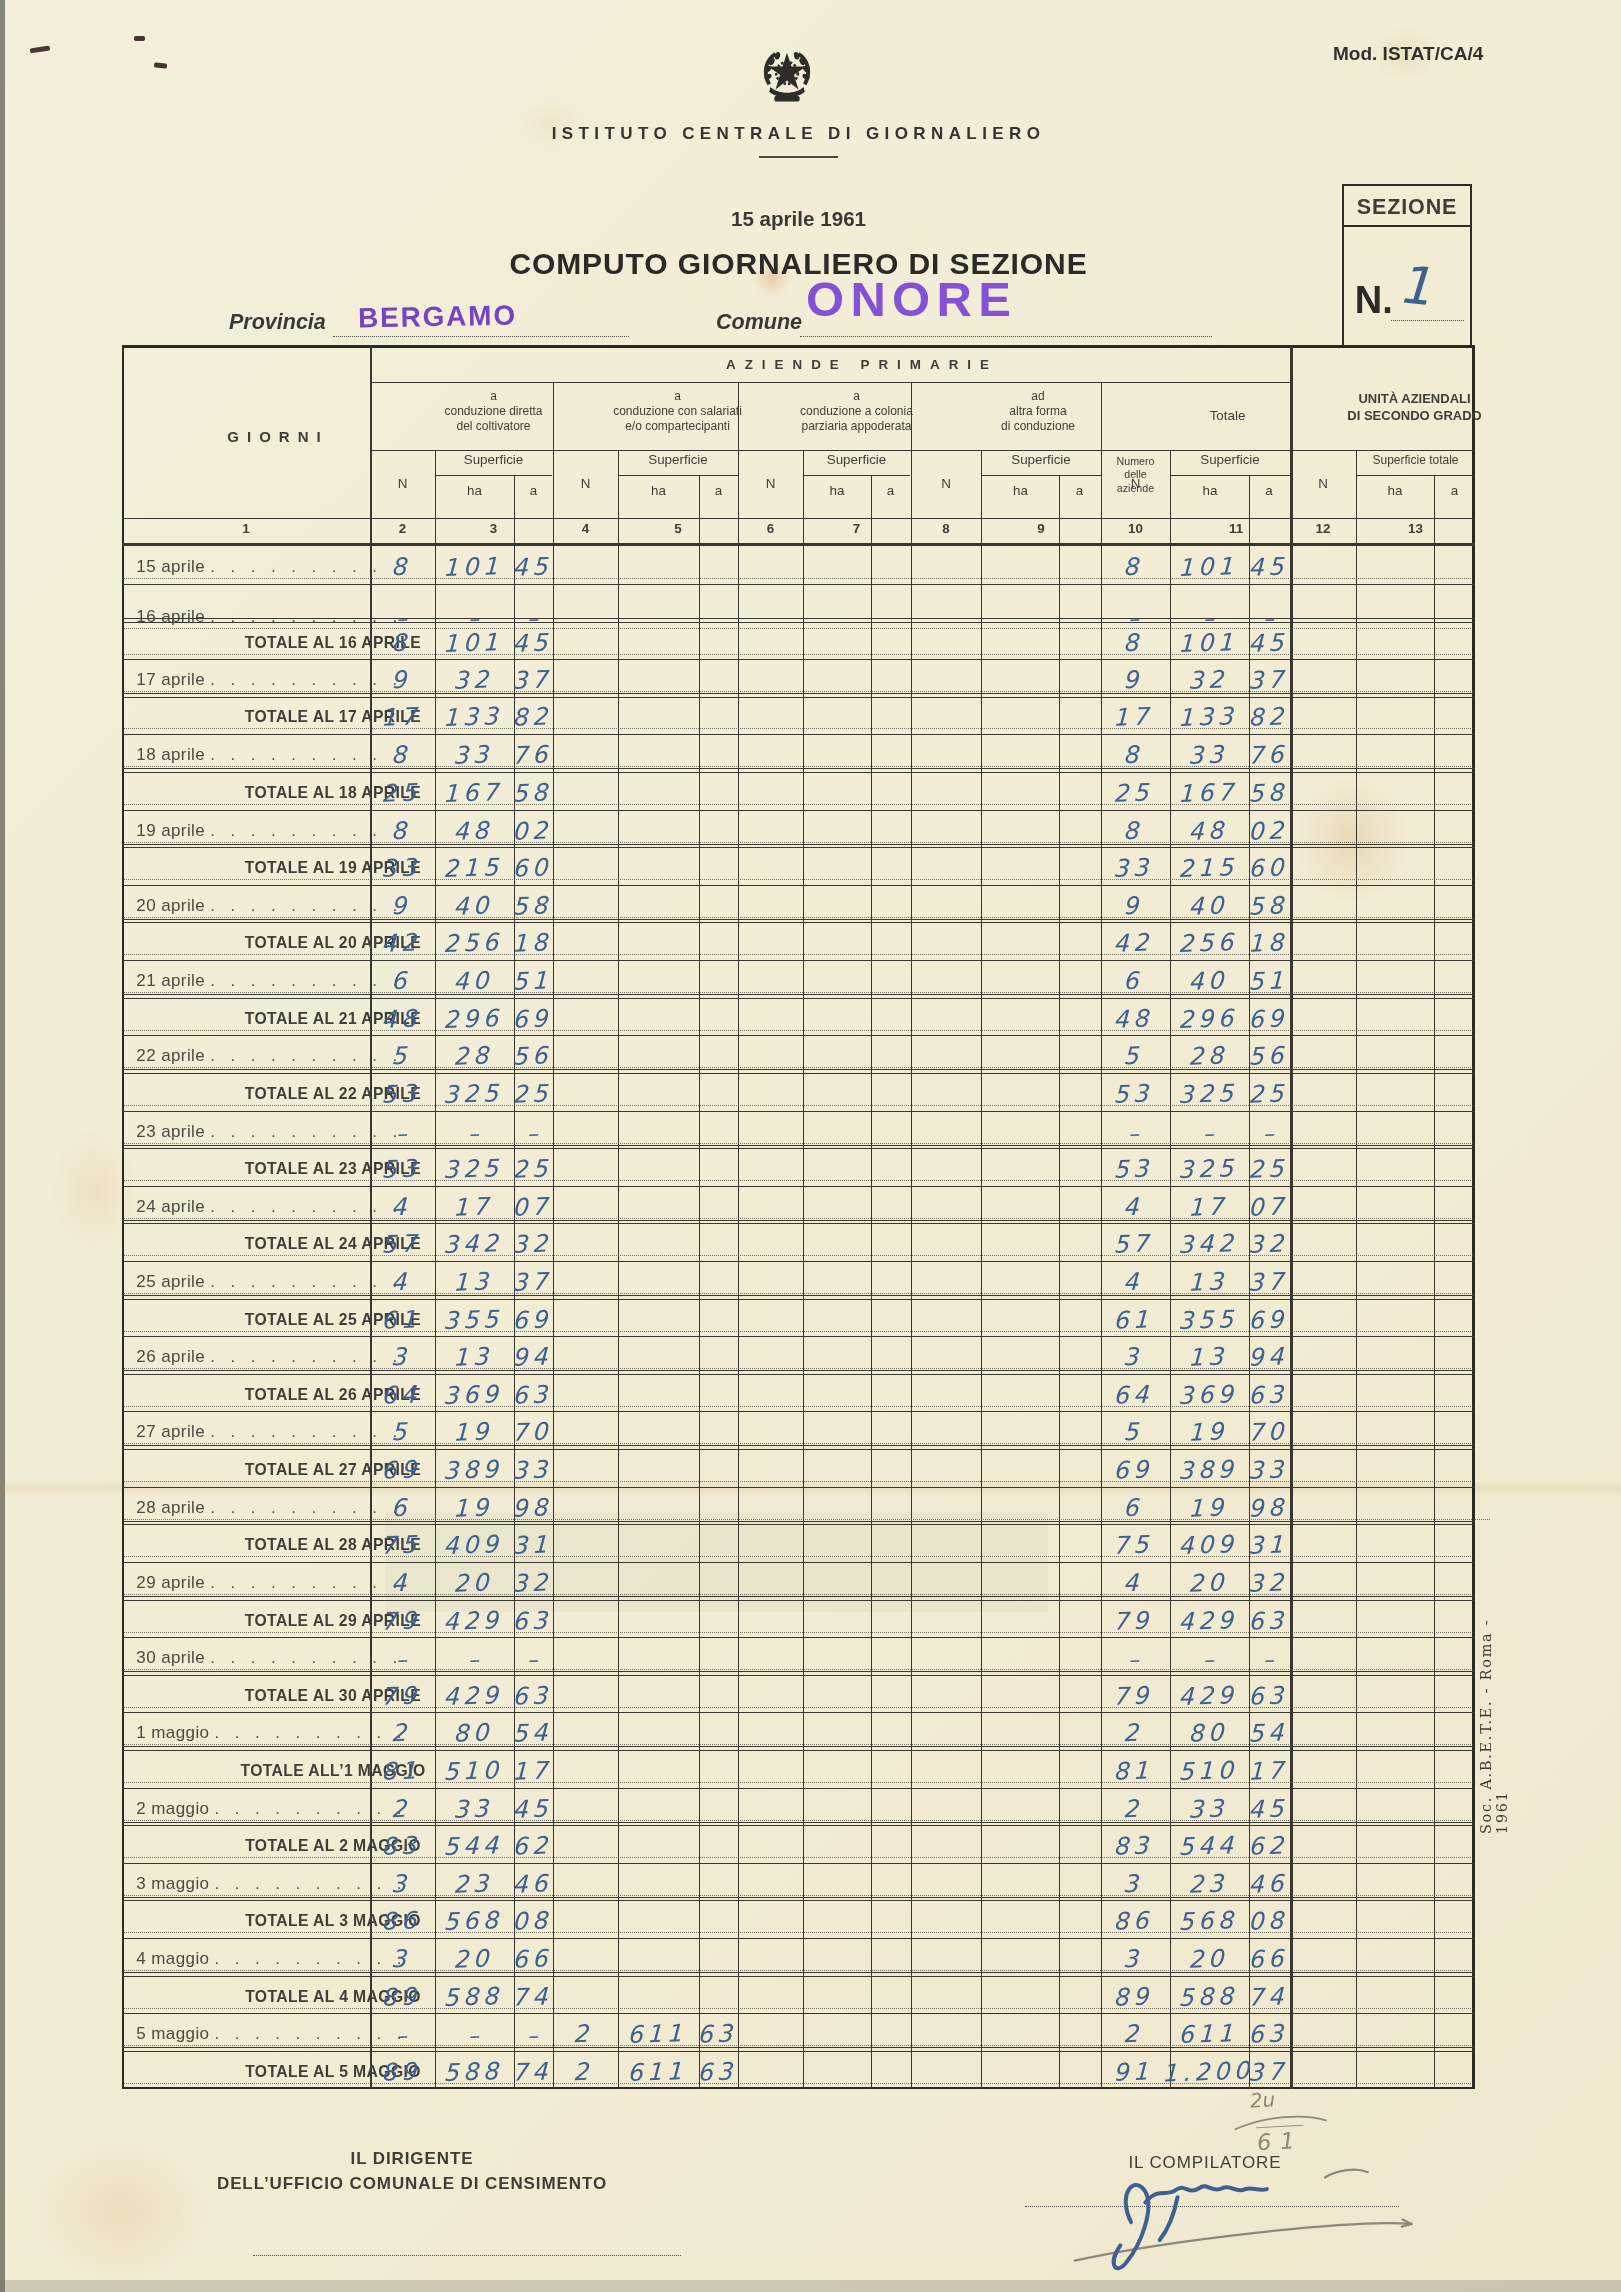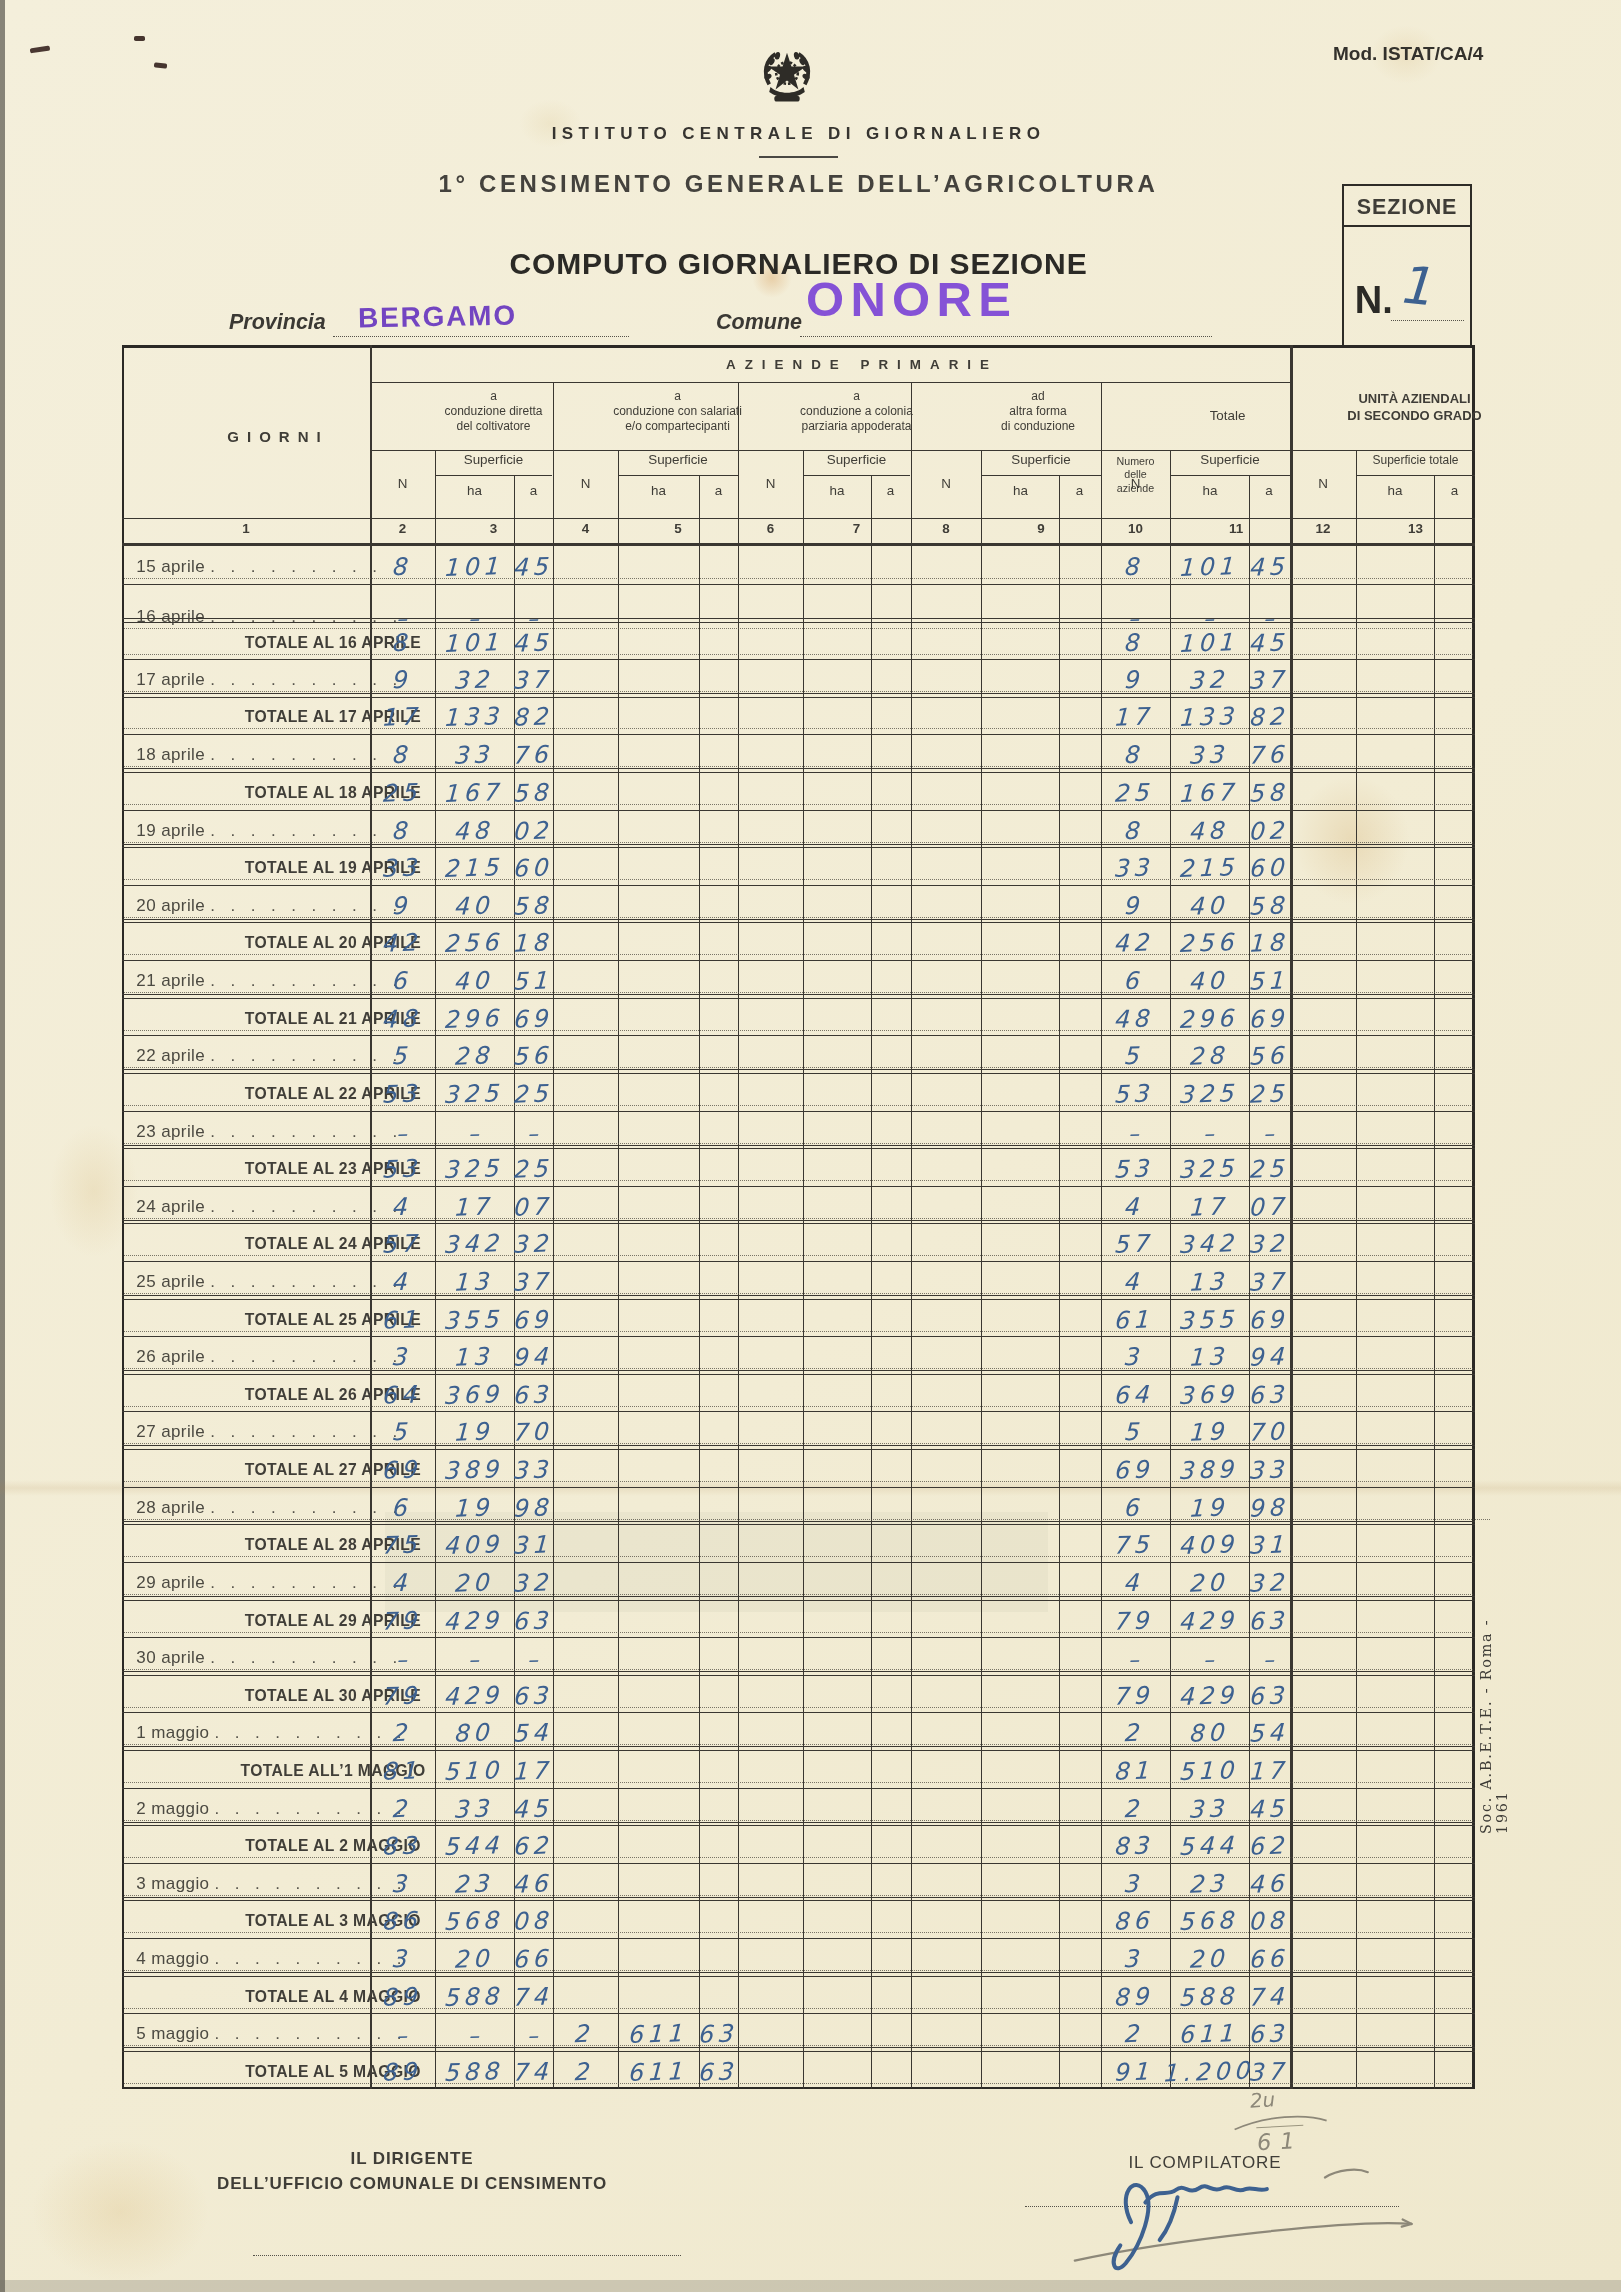--- a/index.html
+++ b/index.html
@@ -63,21 +63,21 @@
         <path d="M50,12 L57,34 L80,34 L61,47 L68,70 L50,56 L32,70 L39,47 L20,34 L43,34 Z"></path>
         <path d="M24,66 C36,78 64,78 76,66 L78,74 C62,86 38,86 22,74 Z"></path>
         <rect x="30" y="80" width="40" height="9" rx="4"></rect>
       </g>
       <circle cx="50" cy="44" r="17" fill="none" stroke="#2e2c27" stroke-width="4" stroke-dasharray="4 3"></circle>
     </svg>
   </div>
 
   <div class="abs ctr printed" style="left:122px;width:1353px;top:124px;font-size:17px;font-weight:bold;letter-spacing:5.4px;color:#363430;">ISTITUTO CENTRALE DI GIORNALIERO</div>
   <div class="abs" style="left:759px;top:156px;width:79px;height:1.8px;background:#4a4843;"></div>
-  <div class="abs ctr printed" style="left:122px;width:1353px;top:170px;font-size:24px;font-weight:600;letter-spacing:3.6px;color:#44423d;">1° CENSIMENTO GENERALE DELL’AGRICOLTURA</div>
+  <div class="abs ctr printed" style="left:122px;width:1353px;top:207px;font-size:20.6px;font-weight:bold;color:#3b3934;">15 aprile 1961</div>
   <div class="abs ctr printed" style="left:122px;width:1353px;top:247px;font-size:30px;font-weight:800;letter-spacing:0.9px;color:#2b2a26;">COMPUTO GIORNALIERO DI SEZIONE</div>
 
   <div class="abs printed" style="left:229px;top:310px;font-size:21.5px;font-style:italic;font-weight:600;color:#3b3934;">Provincia</div>
   <div class="abs dotted" style="left:333px;top:310px;width:296px;height:26px;"></div>
   <div class="abs stamp" style="left:358px;top:301px;font-size:28px;letter-spacing:1.8px;transform:rotate(-1deg);opacity:.95;">BERGAMO</div>
 
   <div class="abs printed" style="left:716px;top:310px;font-size:21.5px;font-style:italic;font-weight:600;color:#3b3934;">Comune</div>
   <div class="abs dotted" style="left:800px;top:310px;width:412px;height:26px;"></div>
   <div class="abs stamp" style="left:806px;top:271px;font-size:49px;letter-spacing:6.3px;color:#7c45d6;opacity:.92;">ONORE</div>
 

